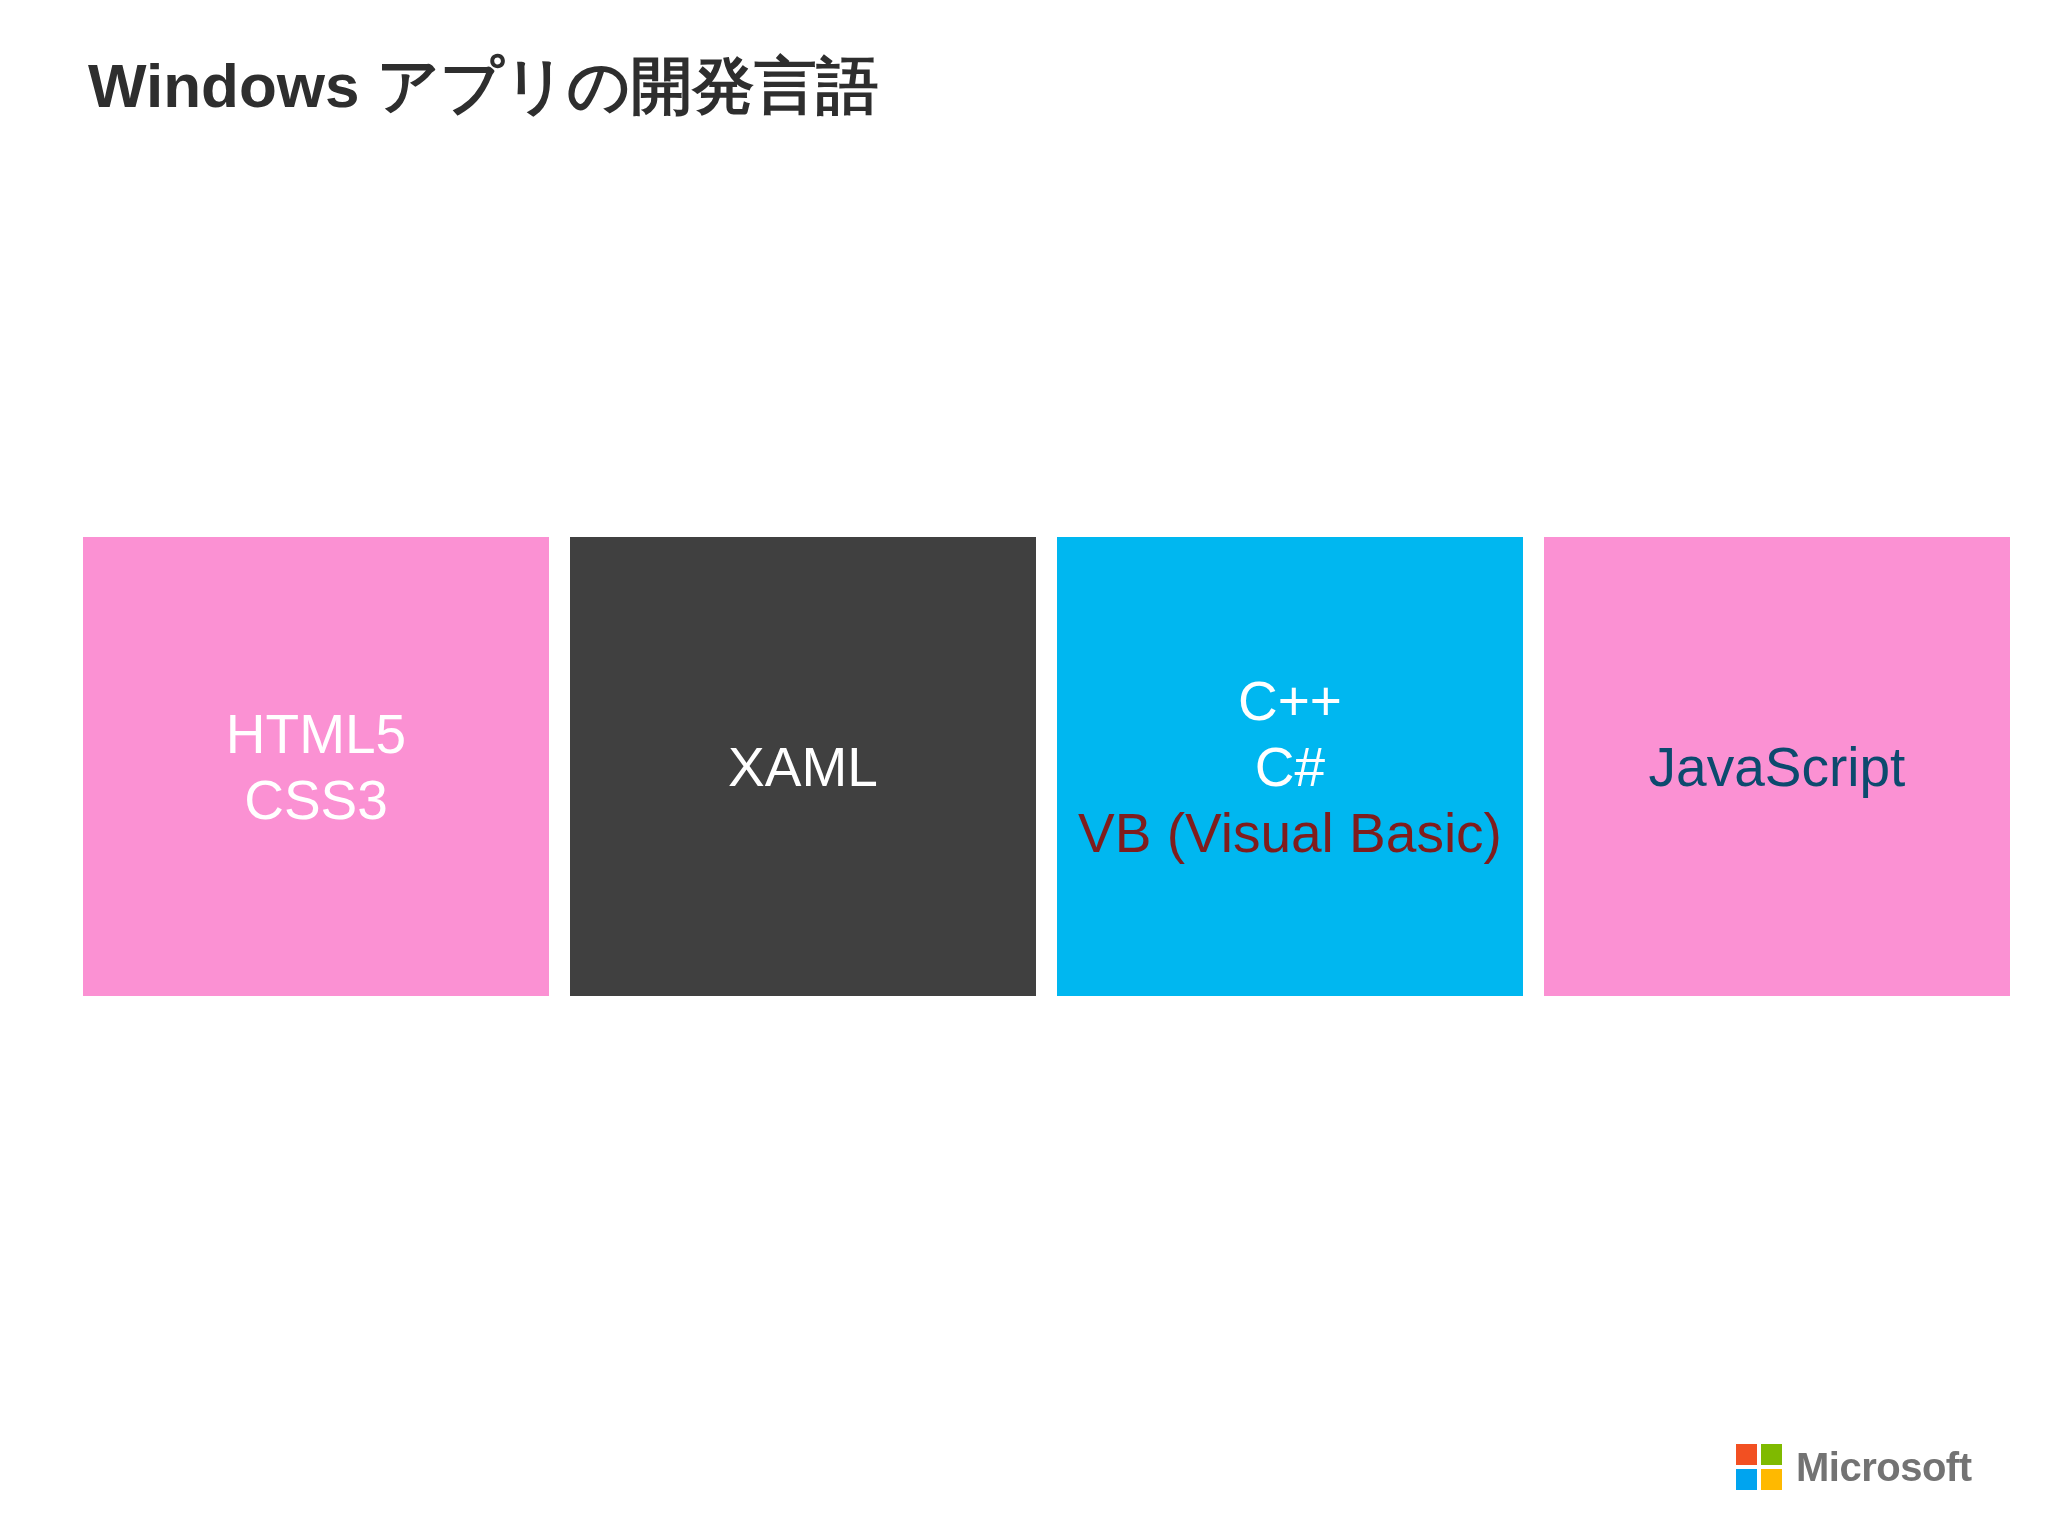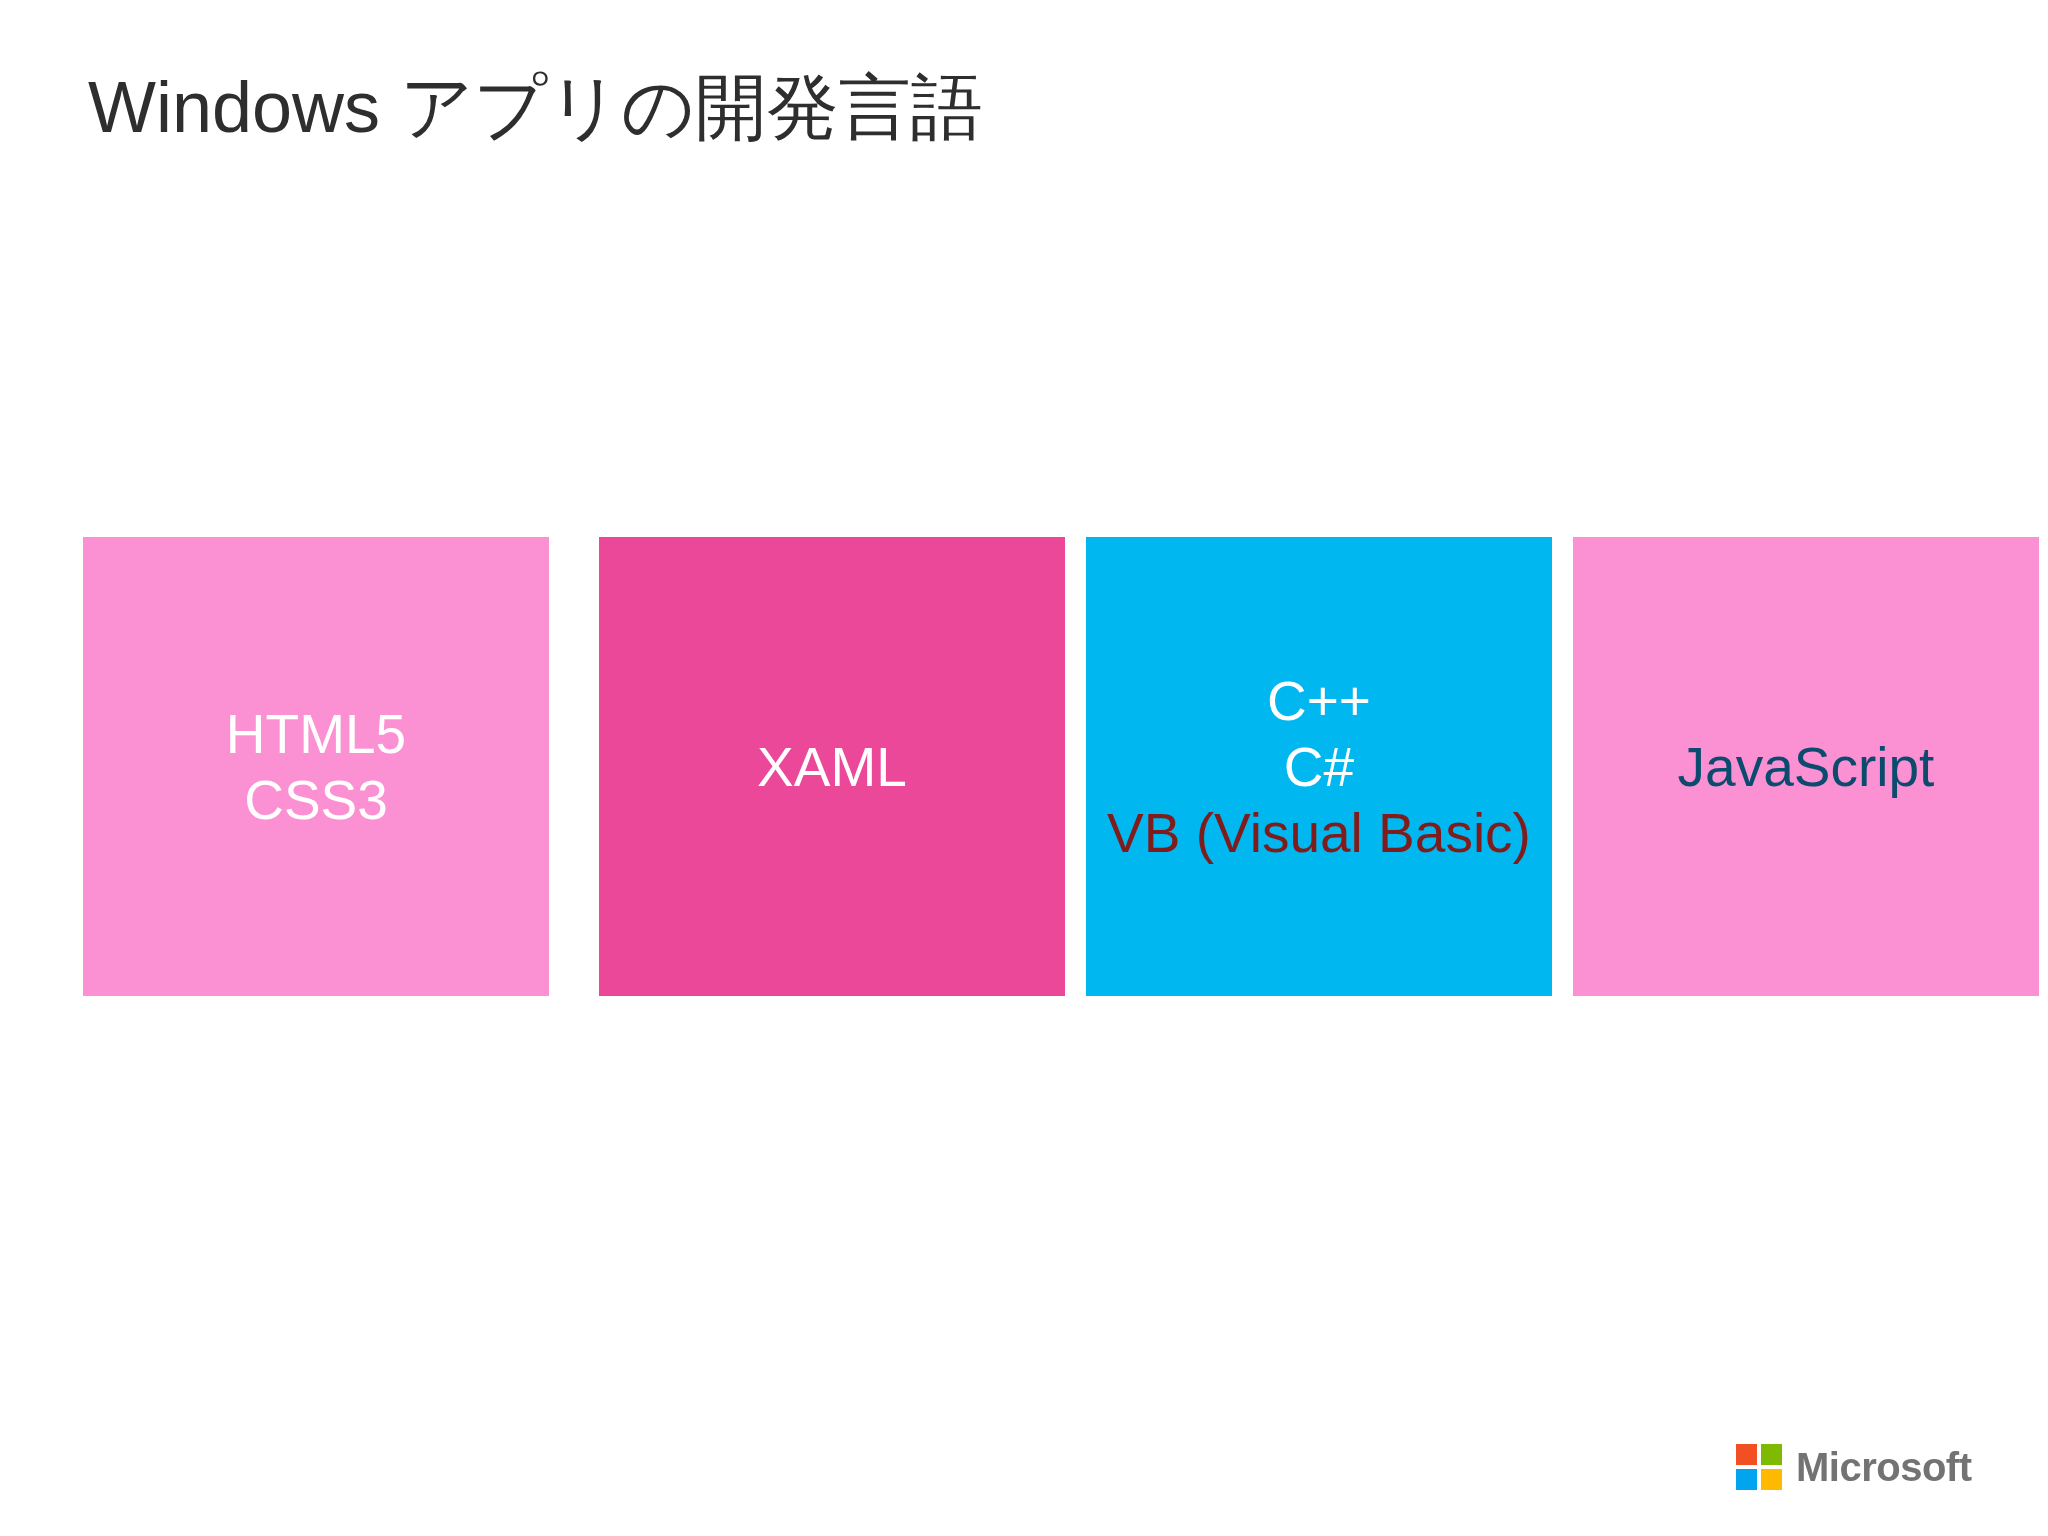--- a/index.html
+++ b/index.html
@@ -7,23 +7,23 @@
     position: relative;
     width: 2048px;
     height: 1536px;
     background: #ffffff;
     overflow: hidden;
     font-family: "Liberation Sans", sans-serif;
   }
   .slide-title {
     position: absolute;
     left: 88px;
-    top: 60px;
-    font-size: 72px;
-    font-weight: 400;
+    top: 44px;
+    font-size: 62px;
+    font-weight: 700;
     color: #2e2e2e;
     white-space: nowrap;
     letter-spacing: 0px;
   }
   .boxes-row {
     position: absolute;
     left: 83px;
     top: 537px;
     display: flex;
     gap: 21px;
@@ -74,21 +74,21 @@
 
   <div class="slide-title" style="color: rgb(46, 46, 46);">Windows アプリの開発言語</div>
 
   <div class="boxes-row">
 
     <div class="lang-box" style="background-color: rgb(251, 145, 211);">
       <span class="lang-line" style="color: rgb(255, 255, 255);">HTML5</span>
       <span class="lang-line" style="color: rgb(255, 255, 255);">CSS3</span>
     </div>
 
-    <div class="lang-box" style="background-color: #ec4899; margin-left: 29px;">
+    <div class="lang-box" style="background-color: #404040;">
       <span class="lang-line" style="color: rgb(255, 255, 255);">XAML</span>
     </div>
 
     <div class="lang-box" style="background-color: rgb(0, 183, 240);">
       <span class="lang-line" style="color: rgb(255, 255, 255);">C++</span>
       <span class="lang-line" style="color: rgb(255, 255, 255);">C#</span>
       <span class="lang-line" style="color: #7f1d1d;">VB (Visual Basic)</span>
     </div>
 
     <div class="lang-box" style="background-color: rgb(251, 145, 211);">

